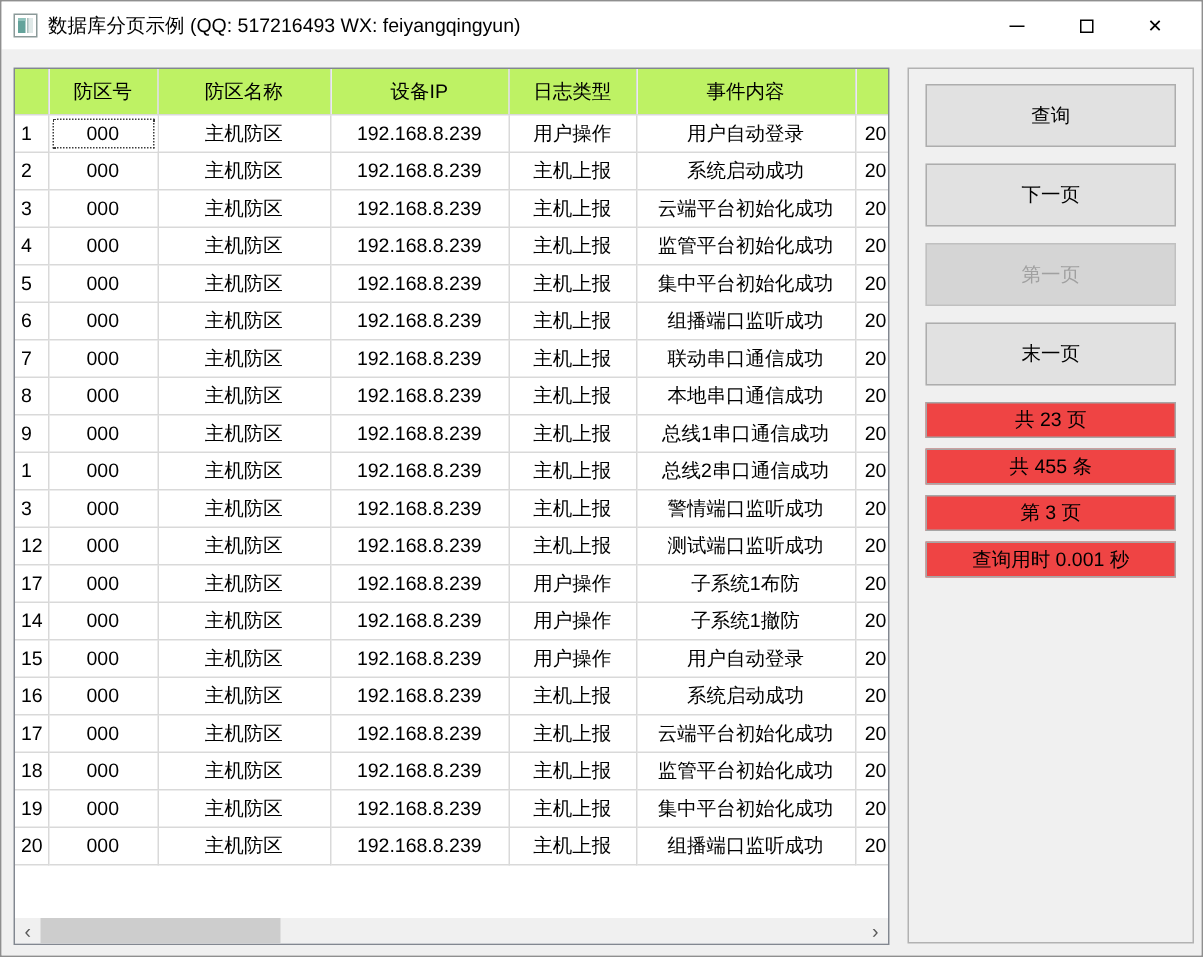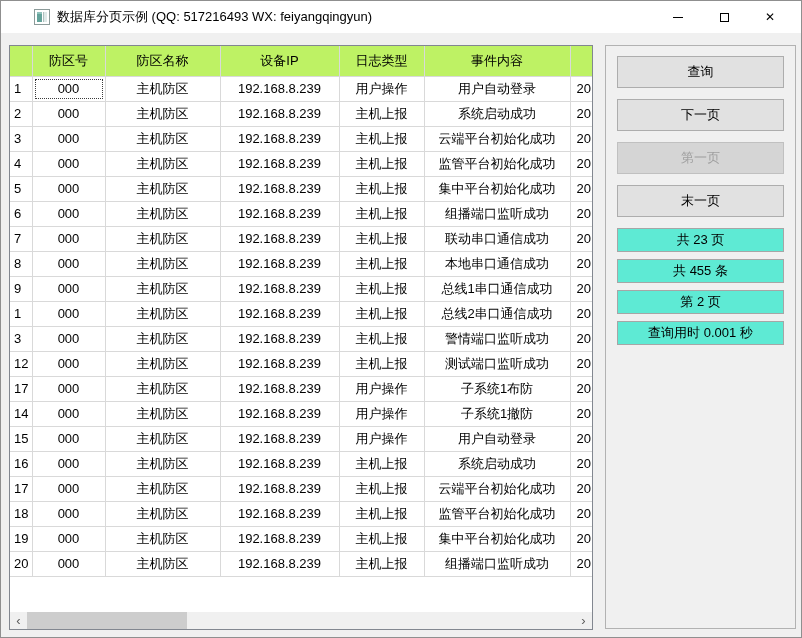--- a/index.html
+++ b/index.html
@@ -3,21 +3,21 @@
 <meta charset="utf-8">
 <style>
   * { margin:0; padding:0; box-sizing:border-box; }
   html,body { width:802px; height:638px; background:#e8e8e8; }
   body { font-family:"Liberation Sans","DejaVu Sans",sans-serif; }
 
   .window { position:relative; width:802px; height:638px;
             border:1px solid #8f8f8f; background:#f0f0f0; overflow:hidden; }
 
   
-  .titlebar { height:32px; background:#ffffff; display:flex; align-items:center;padding-left:25px; }
+  .titlebar { height:32px; background:#ffffff; display:flex; align-items:center; }
   .app-icon { width:16px; height:16px; margin:0 7px 0 8px; border:1px solid #8b9a99;
               background:#ffffff; display:flex; }
   .app-icon .icon-main { flex:1; margin:2px 0 2px 2px; background:#64a39b; border-top:2px solid #8fc2bb; }
   .app-icon .icon-strip { width:4px; margin:2px 2px 2px 1px; background:#dfe9e8; border-left:1px solid #aebfbd; }
   .title-text { font-size:13px; color:#000; white-space:nowrap; }
   .caption-buttons { margin-left:auto; margin-right:8px; display:flex; height:100%; }
   .caption-btn { width:46px; height:100%; display:flex; align-items:center; justify-content:center; }
   .min-glyph { width:10px; height:0; border-top:1px solid #000; }
   .max-glyph { width:9px; height:9px; border:1px solid #000; background:transparent; }
   .close-glyph { font-size:12px; color:#000; line-height:1; }
@@ -45,25 +45,25 @@
   .scroll-arrow { position:absolute; top:0; width:17px; height:17px; display:flex;
                   align-items:center; justify-content:center;
                   color:#5a5a5a; font-size:13px; line-height:1; }
   .scroll-arrow.left { left:0; }
   .scroll-arrow.right { right:0; }
   .scroll-thumb { position:absolute; left:17px; top:0; bottom:0; width:160px; background:#cdcdcd; }
 
   
   .right-frame { position:absolute; left:604px; top:12px; width:191px; height:584px;
                  border:1px solid #b2b2b2; background:#f0f0f0; padding:10px 11px; }
-  .pg-btn { height:32px; background:#e1e1e1; border:1px solid #adadad; color:#000;
+  .pg-btn { height:42px; background:#e1e1e1; border:1px solid #adadad; color:#000;
             font-size:13px; display:flex; align-items:center; justify-content:center;
             margin-bottom:11px; cursor:default; }
   .pg-btn.disabled { background:#d5d5d5; border-color:#c0c0c0; color:#a0a0a0; }
-  .info-label { height:24px; background:#5eead4; border:1px solid #a6a6a6; color:#000;
+  .info-label { height:24px; background:#ef4444; border:1px solid #a6a6a6; color:#000;
                 font-size:13px; display:flex; align-items:center; justify-content:center;
                 margin-bottom:7px; }
 </style>
 </head>
 <body>
 
 <div class="window">
 
   <div class="titlebar">
     <div class="app-icon">
@@ -302,19 +302,19 @@
     <div class="right-frame">
       <div id="panel-buttons">
           <div class="pg-btn">查询</div>
           <div class="pg-btn">下一页</div>
           <div class="pg-btn disabled">第一页</div>
           <div class="pg-btn">末一页</div>
         </div>
       <div id="panel-info">
           <div class="info-label">共 23 页</div>
           <div class="info-label">共 455 条</div>
-          <div class="info-label">第 2 页</div>
+          <div class="info-label">第 3 页</div>
           <div class="info-label">查询用时 0.001 秒</div>
         </div>
     </div>
 
   </div>
 </div>
 
 </body></html>

